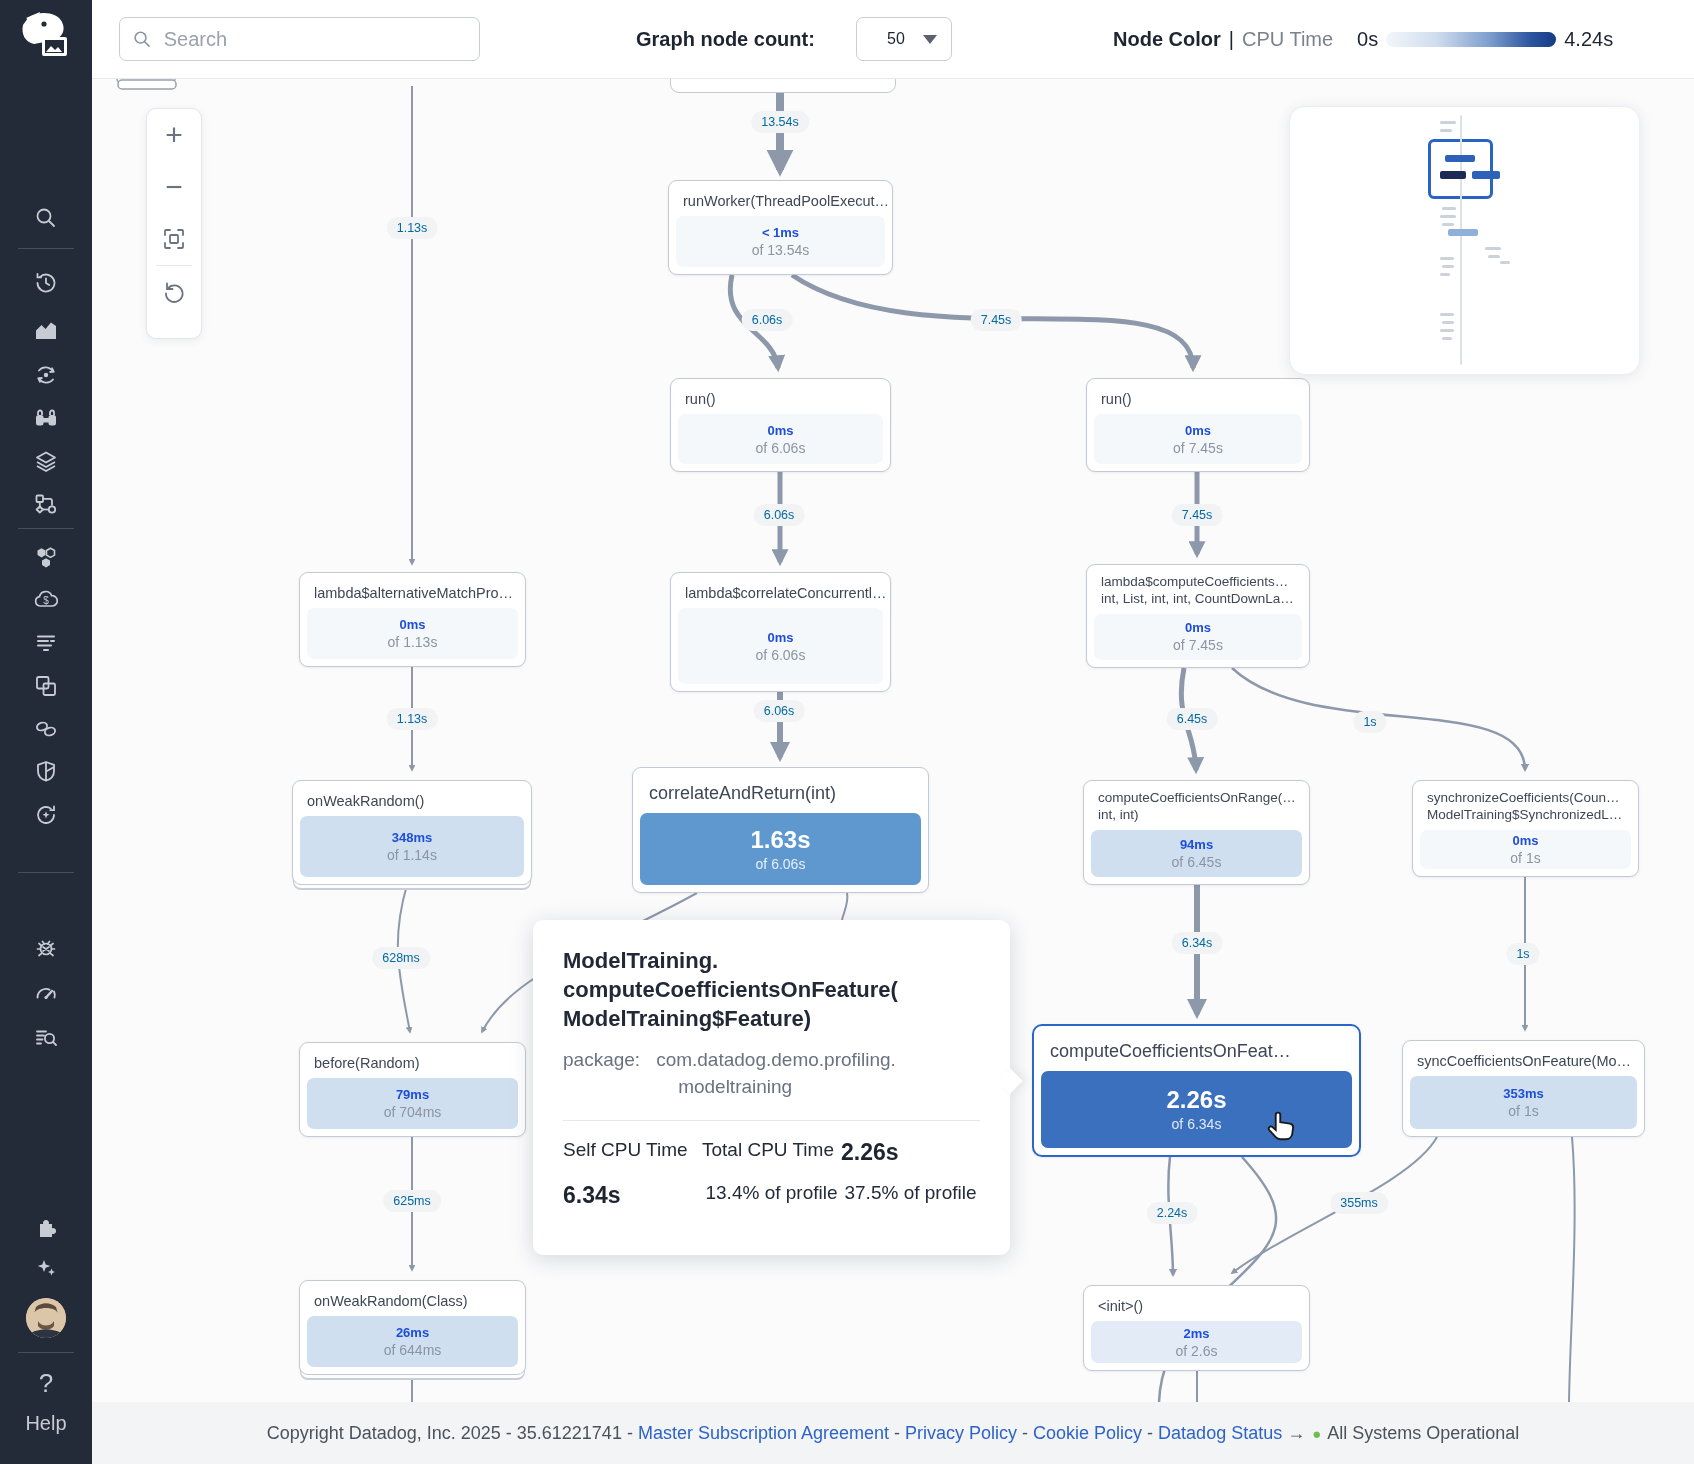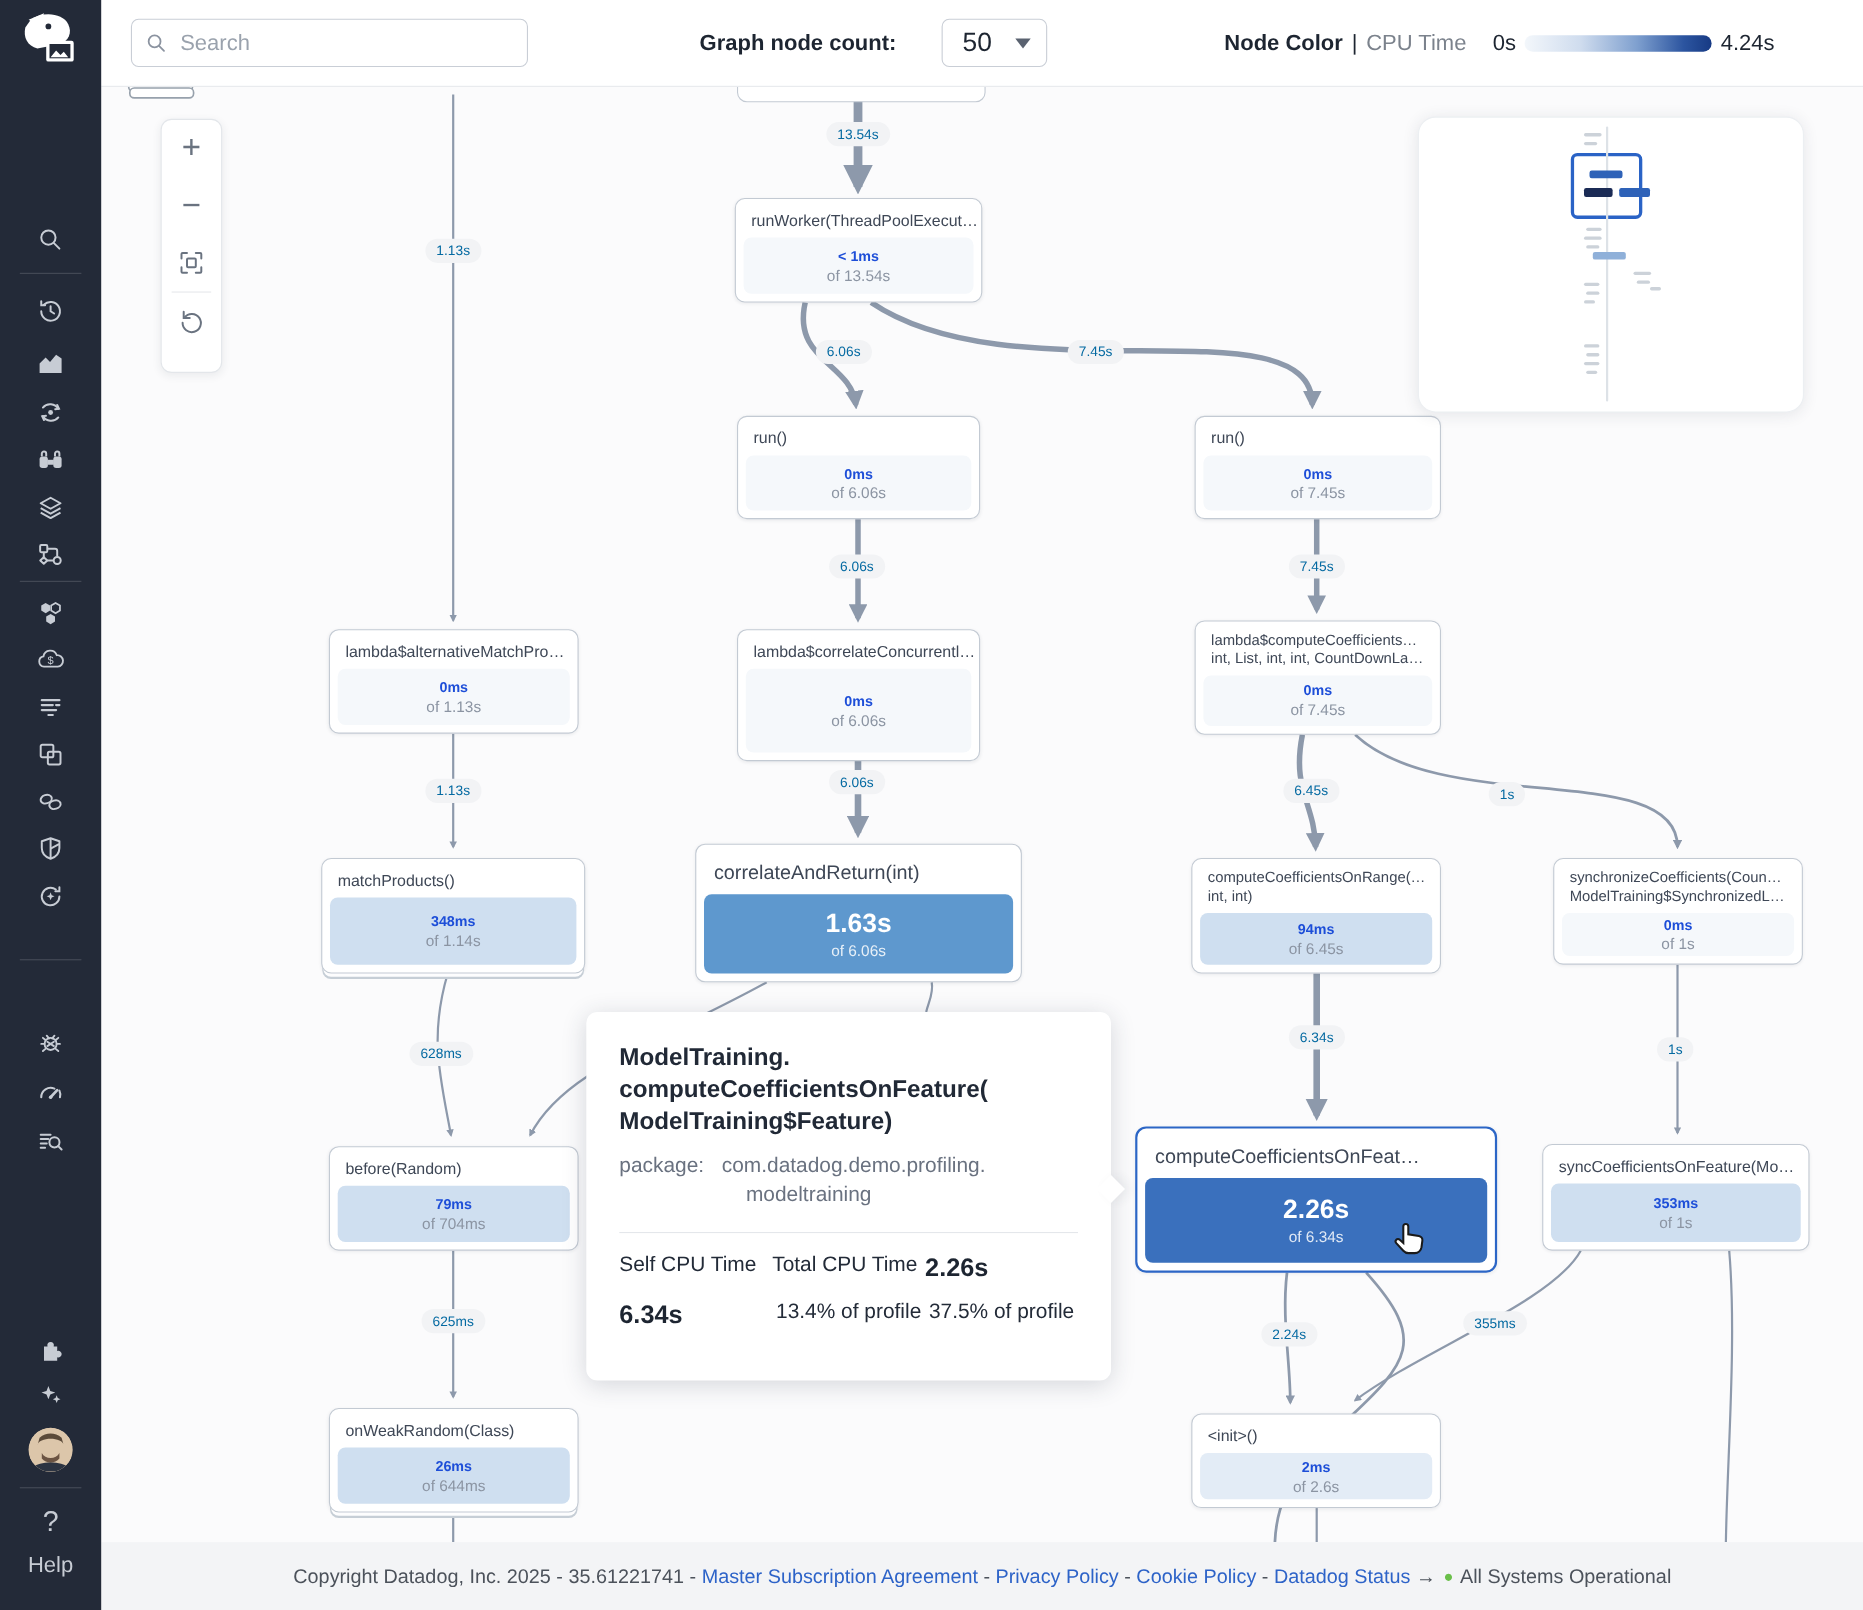--- a/index.html
+++ b/index.html
@@ -18,21 +18,21 @@
   
   #main{position:absolute;left:92px;top:0;width:1602px;height:1464px;}
 
   
   #topbar{position:absolute;left:0;top:0;width:1602px;height:78px;background:#fff;border-bottom:1px solid #e7e9ed;z-index:15;}
   #search-box{position:absolute;left:27px;top:17px;width:361px;height:44px;border:1px solid #c9ced6;border-radius:7px;background:#fff;display:flex;align-items:center;padding:0 12px;box-sizing:border-box;}
   #search-box input{border:none;outline:none;font-size:20px;color:#3c4453;width:100%;margin-left:10px;font-family:"Liberation Sans",sans-serif;background:transparent;}
   #search-box input::placeholder{color:#9aa2ad;}
   #node-count-label{position:absolute;left:544px;top:0;height:78px;display:flex;align-items:center;font-size:20px;font-weight:bold;color:#1d2531;}
   #node-count-dd{position:absolute;left:764px;top:17px;width:96px;height:44px;border:1px solid #c9ced6;border-radius:7px;display:flex;align-items:center;justify-content:space-between;padding:0 14px 0 18px;box-sizing:border-box;cursor:pointer;background:#fff;}
-  #node-count-dd .val{font-size:24px;color:#1d2531;}
+  #node-count-dd .val{font-size:16px;color:#1d2531;margin-left:12px;}
   .caret{width:0;height:0;border-left:7px solid transparent;border-right:7px solid transparent;border-top:9px solid #5a6270;}
   #legend{position:absolute;left:1021px;top:0;height:78px;display:flex;align-items:center;gap:8px;}
   #legend .t-bold{font-size:20px;font-weight:bold;color:#1d2531;}
   #legend .t-sep{font-size:20px;color:#1d2531;}
   #legend .t-gray{font-size:20px;color:#7b828c;margin-right:16px;}
   #legend .t-num{font-size:20px;color:#1d2531;}
   #legend-bar{width:170px;height:15px;border-radius:8px;background:linear-gradient(90deg,#f3f7fb 0%,#cfdcee 30%,#7fa0cf 60%,#2c55a0 85%,#173a84 100%);}
 
   
   #canvas{position:absolute;left:0;top:78px;width:1602px;height:1324px;overflow:hidden;background:#fbfbfc;}
@@ -378,21 +378,21 @@
               <div>lambda$computeCoefficients…</div>
               <div>int, List, int, int, CountDownLa…</div>
             </div>
             <div class="node-band band-plain">
               <div class="node-value">0ms</div>
               <div class="node-of">of 7.45s</div>
             </div>
           </div>
           <div class="node stacked" style="left: 200px; top: 702px; width: 240px; height: 105px;">
             <div class="node-title">
-              <div>matchProducts()</div>
+              <div>onWeakRandom()</div>
             </div>
             <div class="node-band band-light">
               <div class="node-value">348ms</div>
               <div class="node-of">of 1.14s</div>
             </div>
           </div>
           <div class="node" style="left: 540px; top: 689px; width: 297px; height: 126px;">
             <div class="node-title big">
               <div>correlateAndReturn(int)</div>
             </div>

